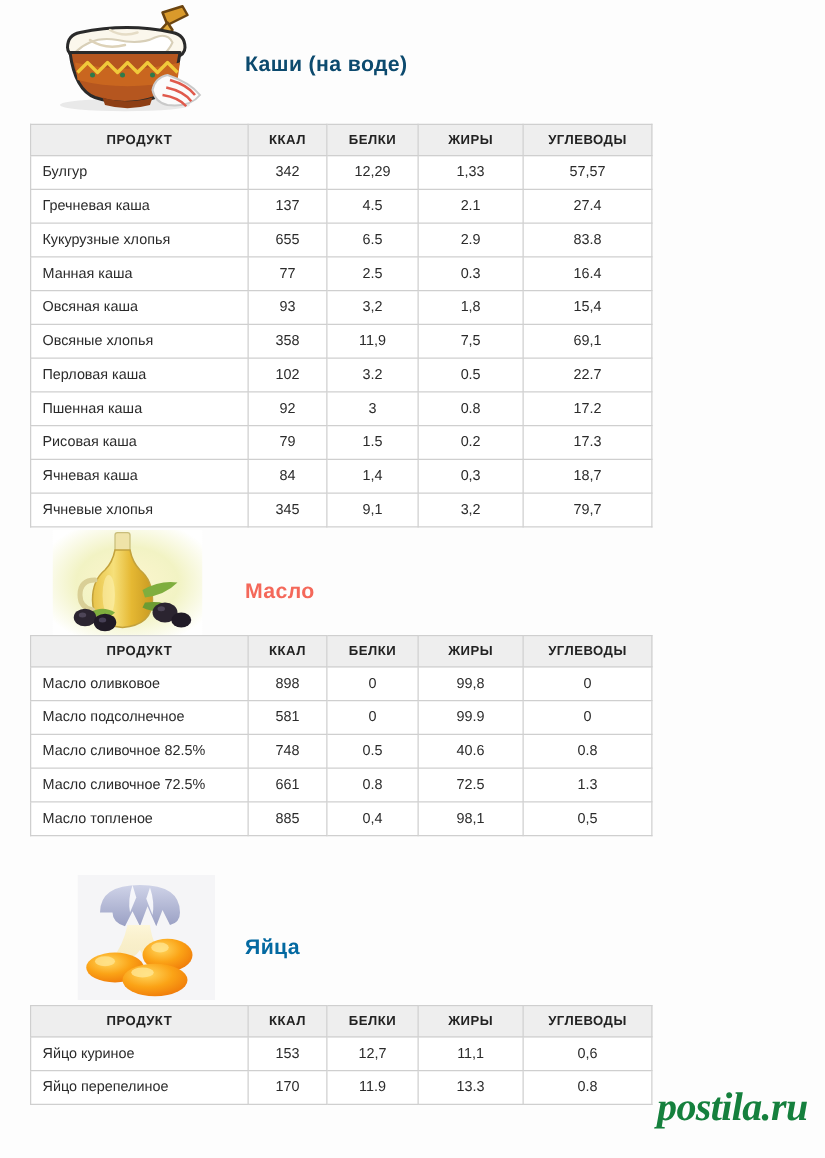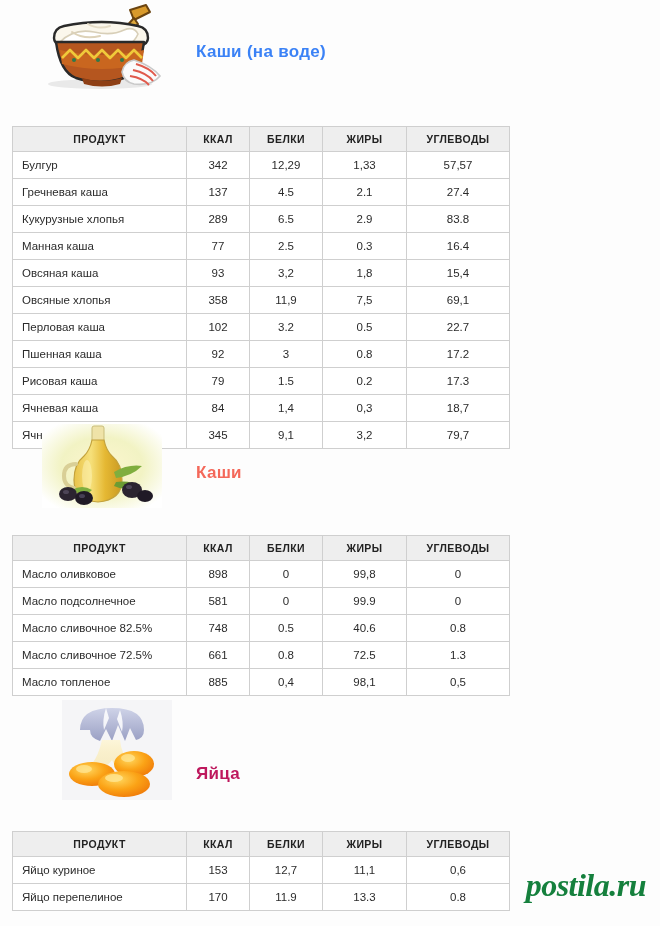--- a/index.html
+++ b/index.html
@@ -44,26 +44,25 @@
     left: 196px;
     font-size: 17px;
     font-weight: bold;
     letter-spacing: 0.3px;
     white-space: nowrap;
   }
 
   
   table.nutri {
     position: absolute;
-    left: 12px;
+    left: 24px;
     border-collapse: collapse;
     width: 497px;
     background: #ffffff;
     table-layout: fixed;
-    margin-top: 27px;
   }
   table.nutri th,
   table.nutri td {
     border: 1px solid #cfcfcf;
     font-size: 11.5px;
     color: #2b2b2b;
     padding: 0 8px;
     height: 27px;
     box-sizing: border-box;
   }
@@ -132,21 +131,21 @@
           <circle cx="36" cy="58" r="2" fill="#2e7a4a"></circle>
           <circle cx="60" cy="58" r="2" fill="#2e7a4a"></circle>
           <circle cx="84" cy="58" r="2" fill="#2e7a4a"></circle>
           <path d="M44 76 q20 6 40 0 l-2 6 q-18 5 -36 0 Z" fill="#8e3f15"></path>
           <path d="M96 58 q18 6 26 16 q-8 10 -26 8 q-10 -2 -12 -12 q2 -10 12 -12 Z" fill="#fbfbfb" stroke="#c9c9c9" stroke-width="1.6"></path>
           <path d="M98 62 q14 4 20 12" stroke="#e05a4c" stroke-width="2" fill="none"></path>
           <path d="M95 68 q14 3 20 11" stroke="#e05a4c" stroke-width="2" fill="none"></path>
           <path d="M92 74 q13 2 19 9" stroke="#e05a4c" stroke-width="2" fill="none"></path>
         </svg>
       </div>
-      <div class="section-title" style="top:42px; color:#3b82f6;">Каши (на воде)</div>
+      <div class="section-title" style="top:42px; color:#0c4a6e;">Каши (на воде)</div>
     </div>
 
     <table class="nutri" style="top:99px;">
       <colgroup>
         <col class="c-name">
           <col class="c-kcal">
           <col class="c-prot">
           <col class="c-fat">
           <col class="c-carb">
       </colgroup>
@@ -169,21 +168,21 @@
           </tr>
         <tr>
             <td class="name">Гречневая каша</td>
             <td class="num">137</td>
             <td class="num">4.5</td>
             <td class="num">2.1</td>
             <td class="num">27.4</td>
           </tr>
         <tr>
             <td class="name">Кукурузные хлопья</td>
-            <td class="num">289</td>
+            <td class="num">655</td>
             <td class="num">6.5</td>
             <td class="num">2.9</td>
             <td class="num">83.8</td>
           </tr>
         <tr>
             <td class="name">Манная каша</td>
             <td class="num">77</td>
             <td class="num">2.5</td>
             <td class="num">0.3</td>
             <td class="num">16.4</td>
@@ -268,21 +267,21 @@
           <path d="M30 66 q10 -6 20 0 q-8 8 -20 0 Z" fill="#7fae3e"></path>
           <ellipse cx="26" cy="70" rx="9" ry="7" fill="#2b2430"></ellipse>
           <ellipse cx="24" cy="68" rx="3" ry="2" fill="#5d5468" opacity="0.7"></ellipse>
           <ellipse cx="42" cy="74" rx="9" ry="7" fill="#201a26"></ellipse>
           <ellipse cx="40" cy="72" rx="3" ry="2" fill="#57506a" opacity="0.7"></ellipse>
           <ellipse cx="90" cy="66" rx="10" ry="8" fill="#2b2430"></ellipse>
           <ellipse cx="87" cy="63" rx="3" ry="2" fill="#5d5468" opacity="0.7"></ellipse>
           <ellipse cx="103" cy="72" rx="8" ry="6" fill="#201a26"></ellipse>
         </svg>
       </div>
-      <div class="section-title" style="top:43px; color:#f4685a;">Каши</div>
+      <div class="section-title" style="top:43px; color:#f4685a;">Масло</div>
     </div>
 
     <table class="nutri" style="top:88px;">
       <colgroup>
         <col class="c-name">
           <col class="c-kcal">
           <col class="c-prot">
           <col class="c-fat">
           <col class="c-carb">
       </colgroup>
@@ -360,21 +359,21 @@
           <path d="M58 10 q4 12 2 22 l-5 -13 Z" fill="#ffffff" opacity="0.85"></path>
           <path d="M40 40 q-4 18 -12 26 q14 6 22 -6 q6 14 22 8 q-12 -10 -14 -28 Z" fill="url(#white)"></path>
           <ellipse cx="30" cy="74" rx="23" ry="12" fill="url(#yolk)"></ellipse>
           <ellipse cx="22" cy="69" rx="8" ry="4" fill="#ffe694" opacity="0.75"></ellipse>
           <ellipse cx="72" cy="64" rx="20" ry="13" fill="url(#yolk)"></ellipse>
           <ellipse cx="66" cy="58" rx="7" ry="4" fill="#ffe694" opacity="0.75"></ellipse>
           <ellipse cx="62" cy="84" rx="26" ry="13" fill="url(#yolk)"></ellipse>
           <ellipse cx="52" cy="78" rx="9" ry="4" fill="#ffe694" opacity="0.8"></ellipse>
         </svg>
       </div>
-      <div class="section-title" style="top:64px; color:#be185d;">Яйца</div>
+      <div class="section-title" style="top:48px; color:#0369a1;">Яйца</div>
     </div>
 
     <table class="nutri" style="top:104px;">
       <colgroup>
         <col class="c-name">
           <col class="c-kcal">
           <col class="c-prot">
           <col class="c-fat">
           <col class="c-carb">
       </colgroup>

